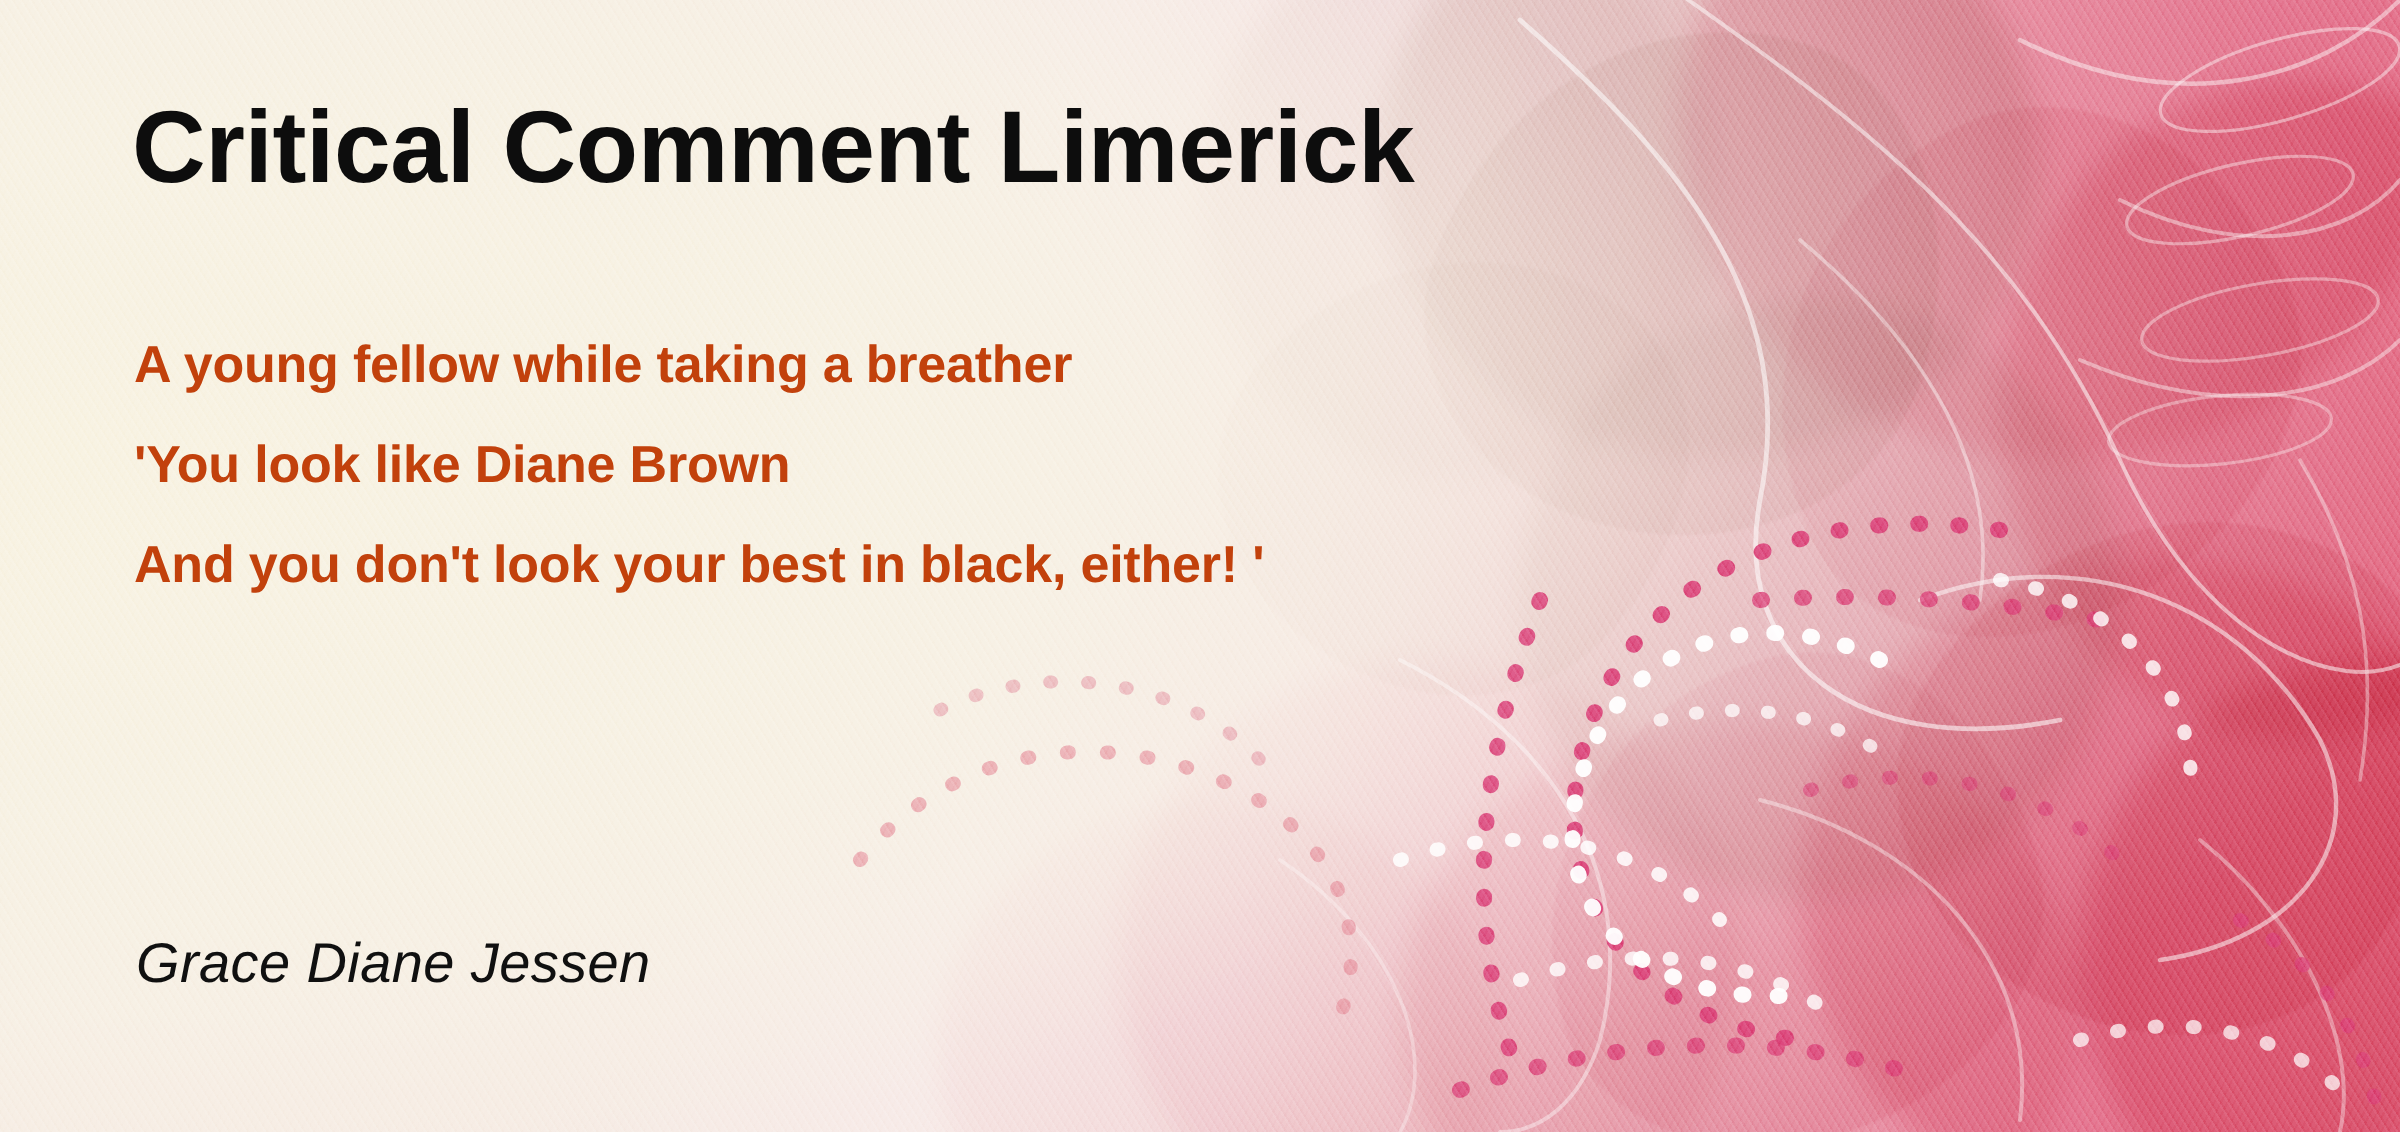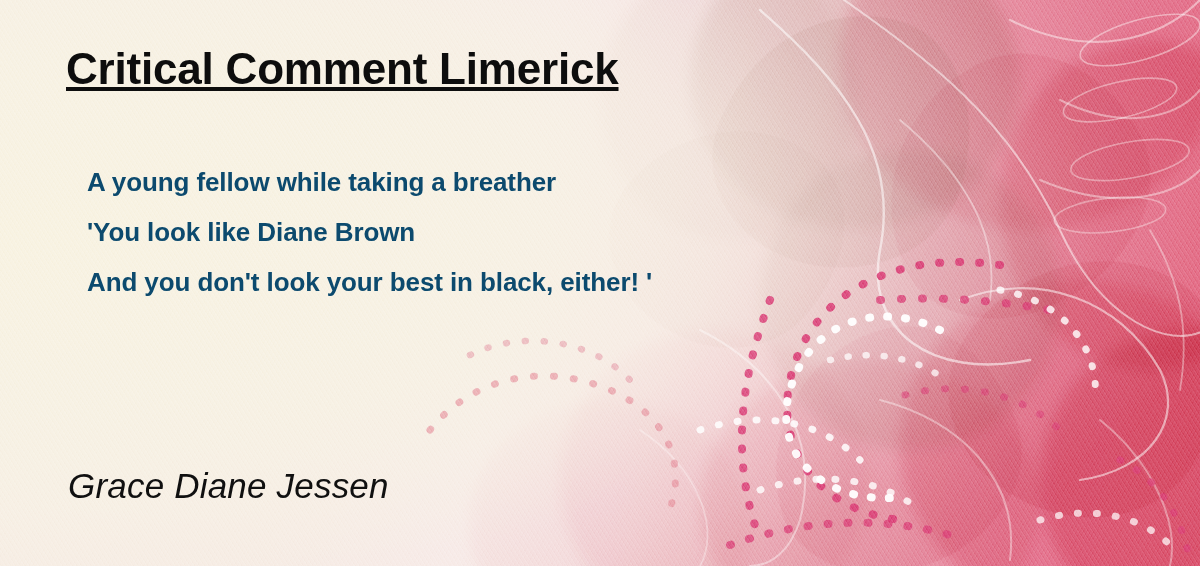--- a/index.html
+++ b/index.html
@@ -98,49 +98,47 @@
   #poem-content {
     position: absolute;
     inset: 0;
     z-index: 40;
   }
 
   #poem-title {
     position: absolute;
     left: 66px;
     top: 44px;
-    font-size: 44px;
+    font-size: 51px;
     font-weight: bold;
     color: #0d0d0d;
     letter-spacing: -0.2px;
     white-space: nowrap;
-    text-decoration: underline;
   }
 
   #poem-body {
     position: absolute;
     left: 67px;
     top: 157px;
   }
 
   .poem-line {
     font-size: 26px;
     font-weight: bold;
-    color: #0c4a6e;
+    color: #c2410c;
     line-height: 50px;
     white-space: nowrap;
     letter-spacing: -0.1px;
-    margin-left: 20px;
   }
 
   #poem-author {
     position: absolute;
     left: 68px;
     top: 466px;
-    font-size: 35px;
+    font-size: 28px;
     font-style: italic;
     font-weight: normal;
     color: #101010;
     white-space: nowrap;
     letter-spacing: 0.2px;
   }
 </style>
 </head>
 <body>
 

